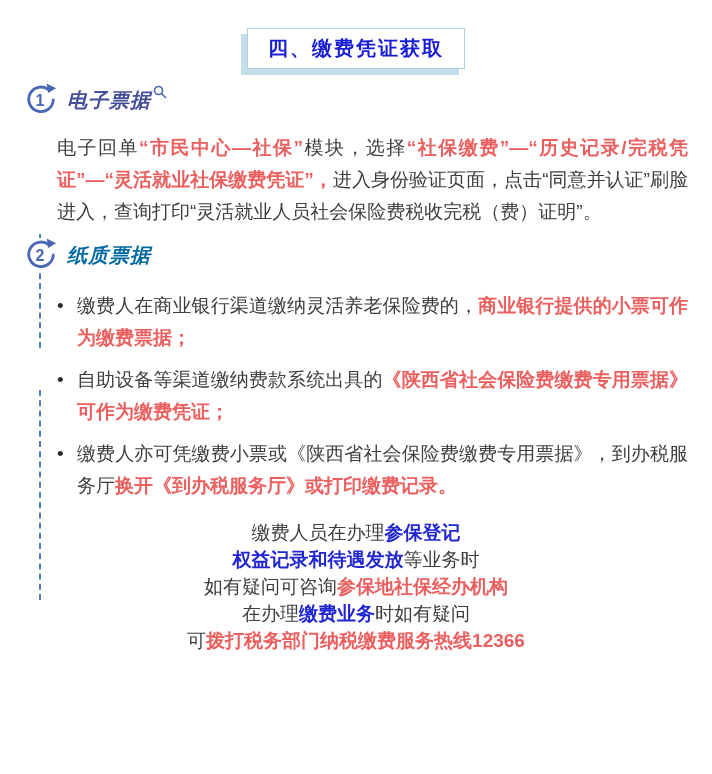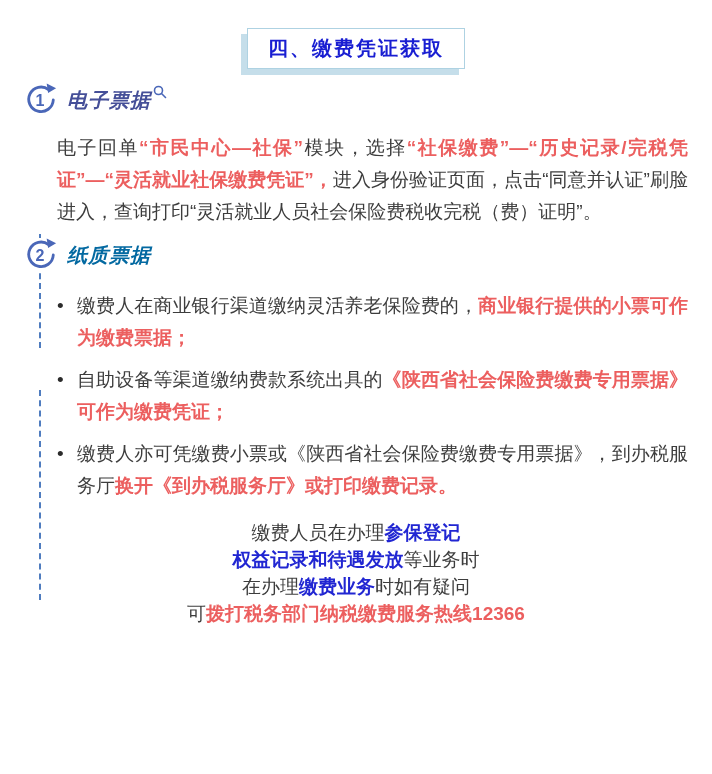--- a/index.html
+++ b/index.html
@@ -150,18 +150,19 @@
     </li>
     <li>
       <span class="dot">•</span>
       <span><span class="seg-plain">缴费人亦可凭缴费小票或《陕西省社会保险费缴费专用票据》，到办税服务厅</span><span class="seg-red">换开《到办税服务厅》或打印缴费记录。</span></span>
     </li>
   </ul>
 
   <div class="footer">
     <div><span class="seg-plain">缴费人员在办理</span><span class="seg-blue">参保登记</span></div>
     <div><span class="seg-blue">权益记录和待遇发放</span><span class="seg-plain">等业务时</span></div>
+    <div><span class="seg-plain">如有疑问可咨询</span><span class="seg-red">参保地社保经办机构</span></div>
     <div><span class="seg-plain">在办理</span><span class="seg-blue">缴费业务</span><span class="seg-plain">时如有疑问</span></div>
     <div><span class="seg-plain">可</span><span class="seg-red">拨打税务部门纳税缴费服务热线12366</span></div>
 
   </div>
 
 </div>
 
 </body></html>

